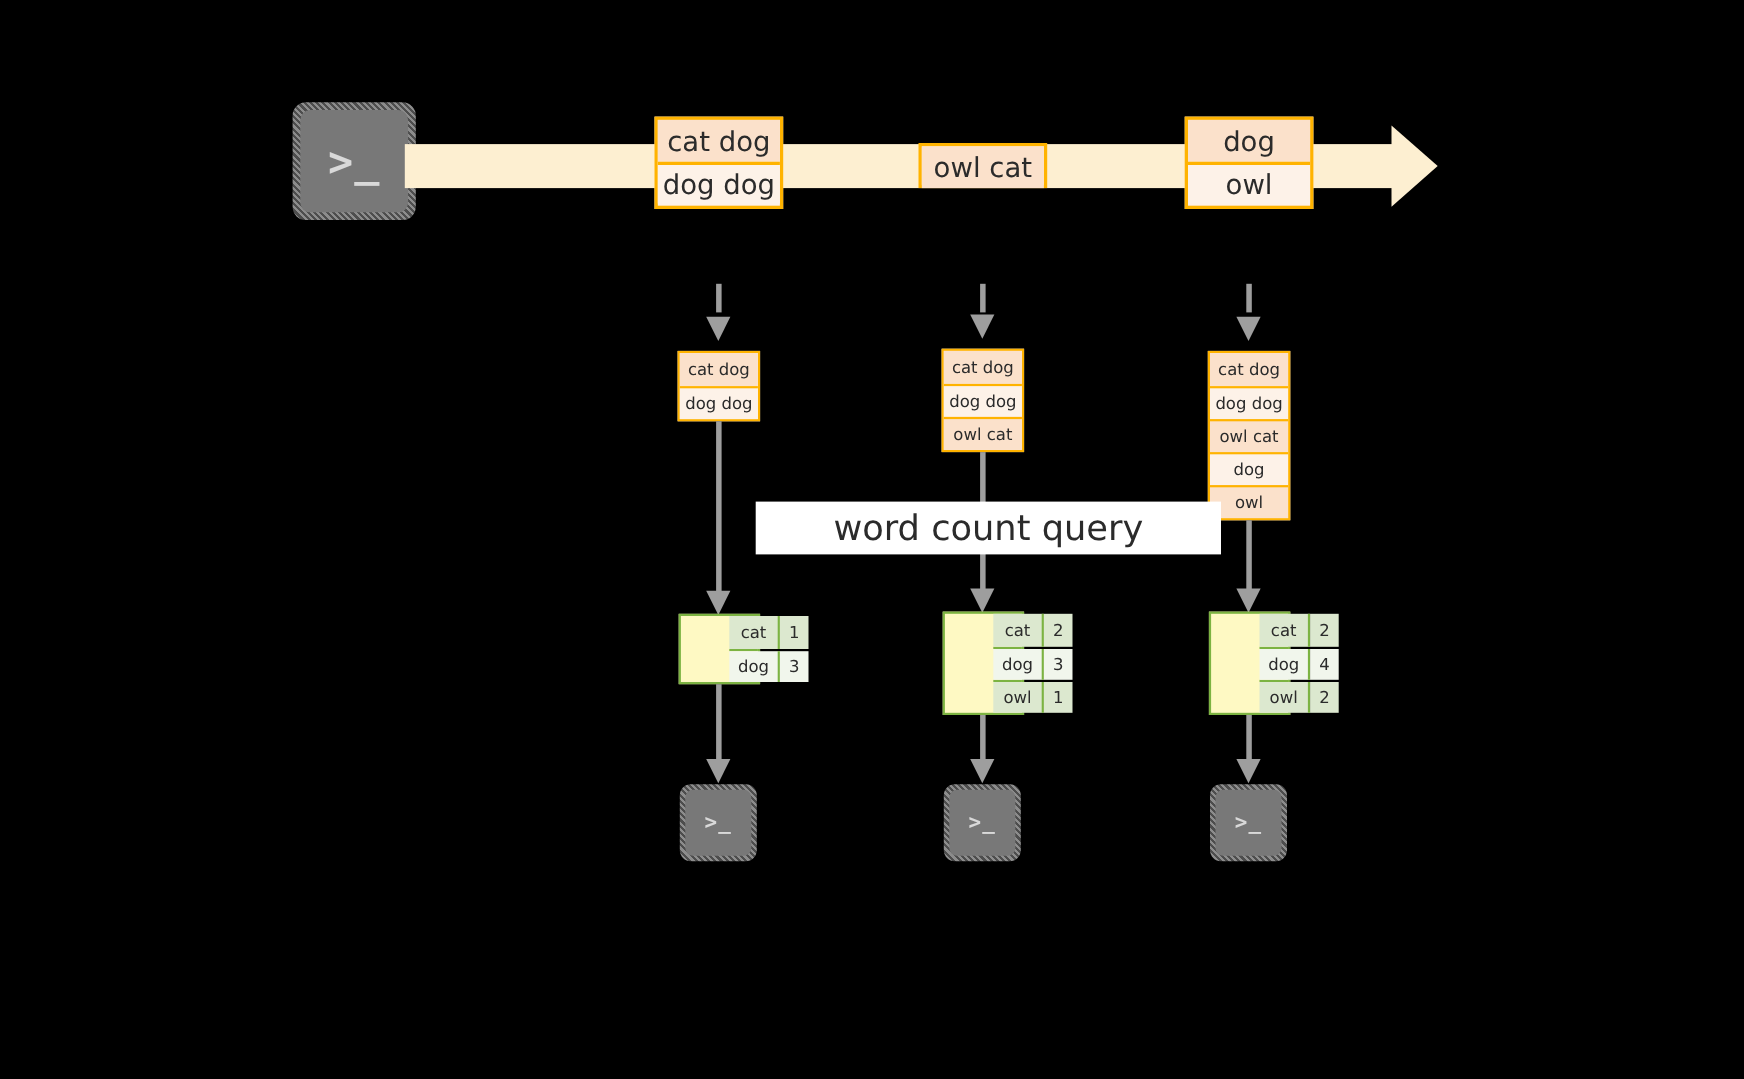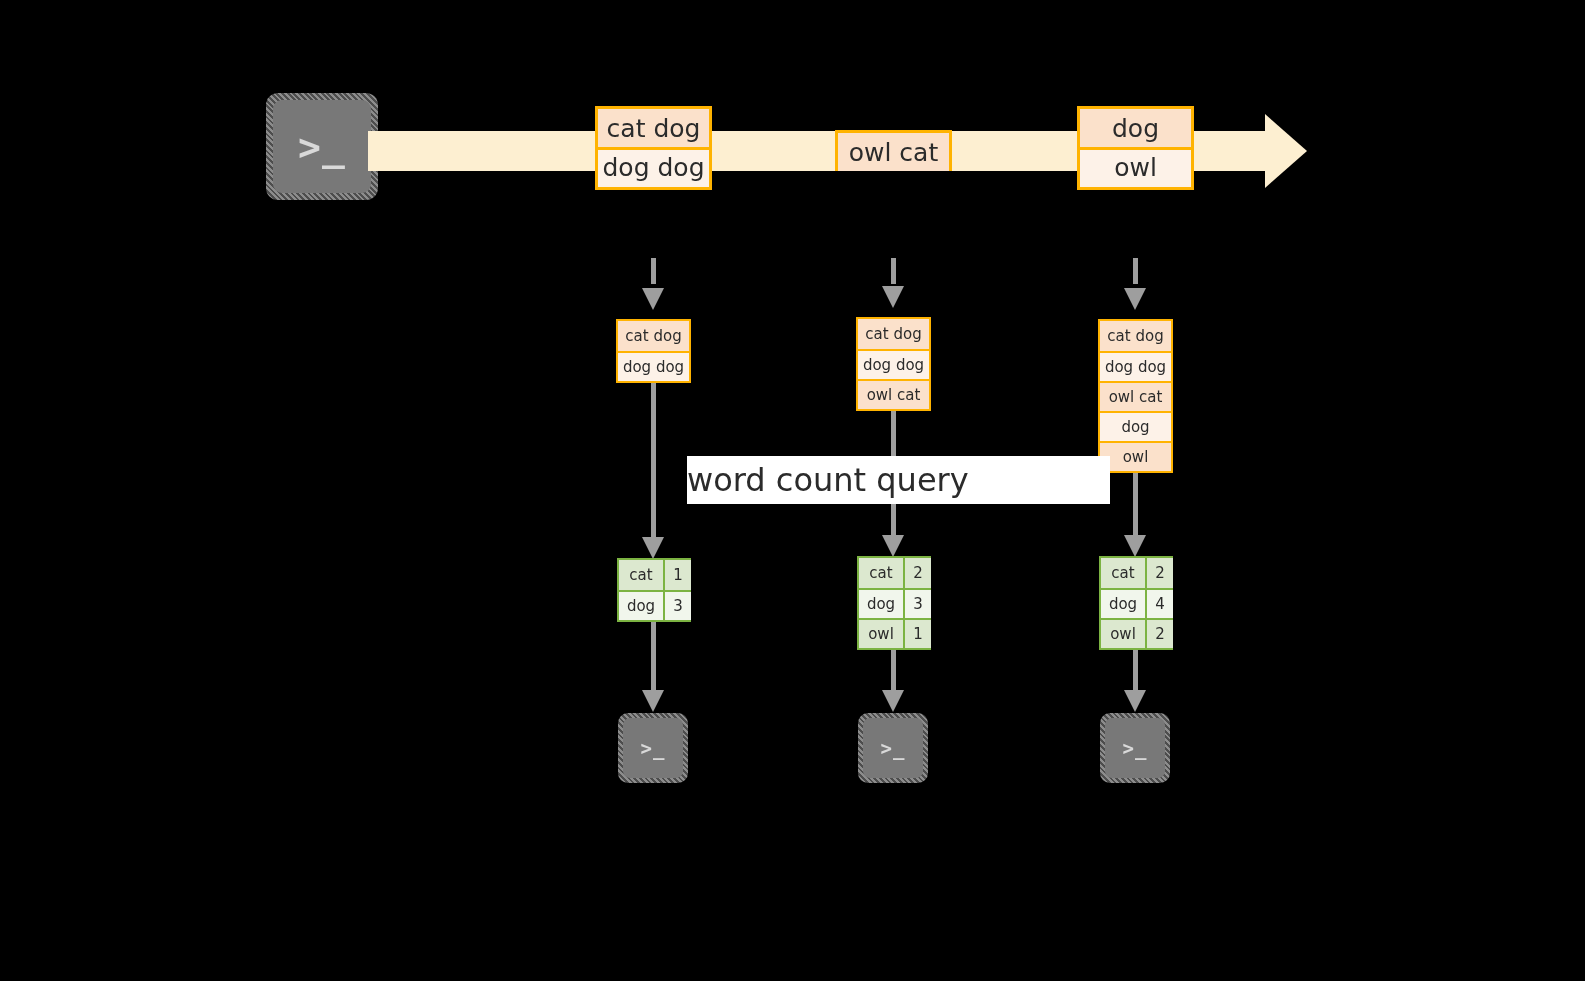--- a/index.html
+++ b/index.html
@@ -87,20 +87,21 @@
   .msgbox.small { border-width: 2px; }
   .msgbox.small .msgrow { height: 30px; font-size: 15px; }
   .msgbox.small .msgrow.divider { border-top: 2px solid #FFB300; }
 
   
   .tbl {
     position: absolute;
     border: 2px solid #7CB342;
     box-sizing: border-box;
     background: #fef9c3;
+    padding-left: 44px;
   }
   .tblrow { display: flex; height: 30px; box-sizing: border-box; }
   .tblrow.divider { border-top: 2px solid #7CB342; }
   .tblrow.shade-a .cellk,
   .tblrow.shade-a .cellv { background: #DCE8CF; }
   .tblrow.shade-b .cellk,
   .tblrow.shade-b .cellv { background: #F1F6EC; }
   .cellk {
     flex: 0 0 46px;
     display: flex; align-items: center; justify-content: center;
@@ -128,21 +129,21 @@
     border-right: 11px solid transparent;
     border-top: 22px solid #9e9e9e;
   }
 
   
   .label-band {
     position: absolute;
     background: #FFFFFF;
     display: flex;
     align-items: center;
-    justify-content: flex-start;
+    justify-content: center;
   }
   .label-band span {
     font-size: 32px;
     color: #2b2b2b;
     white-space: nowrap;
   }
 </style>
 </head>
 <body>
 

